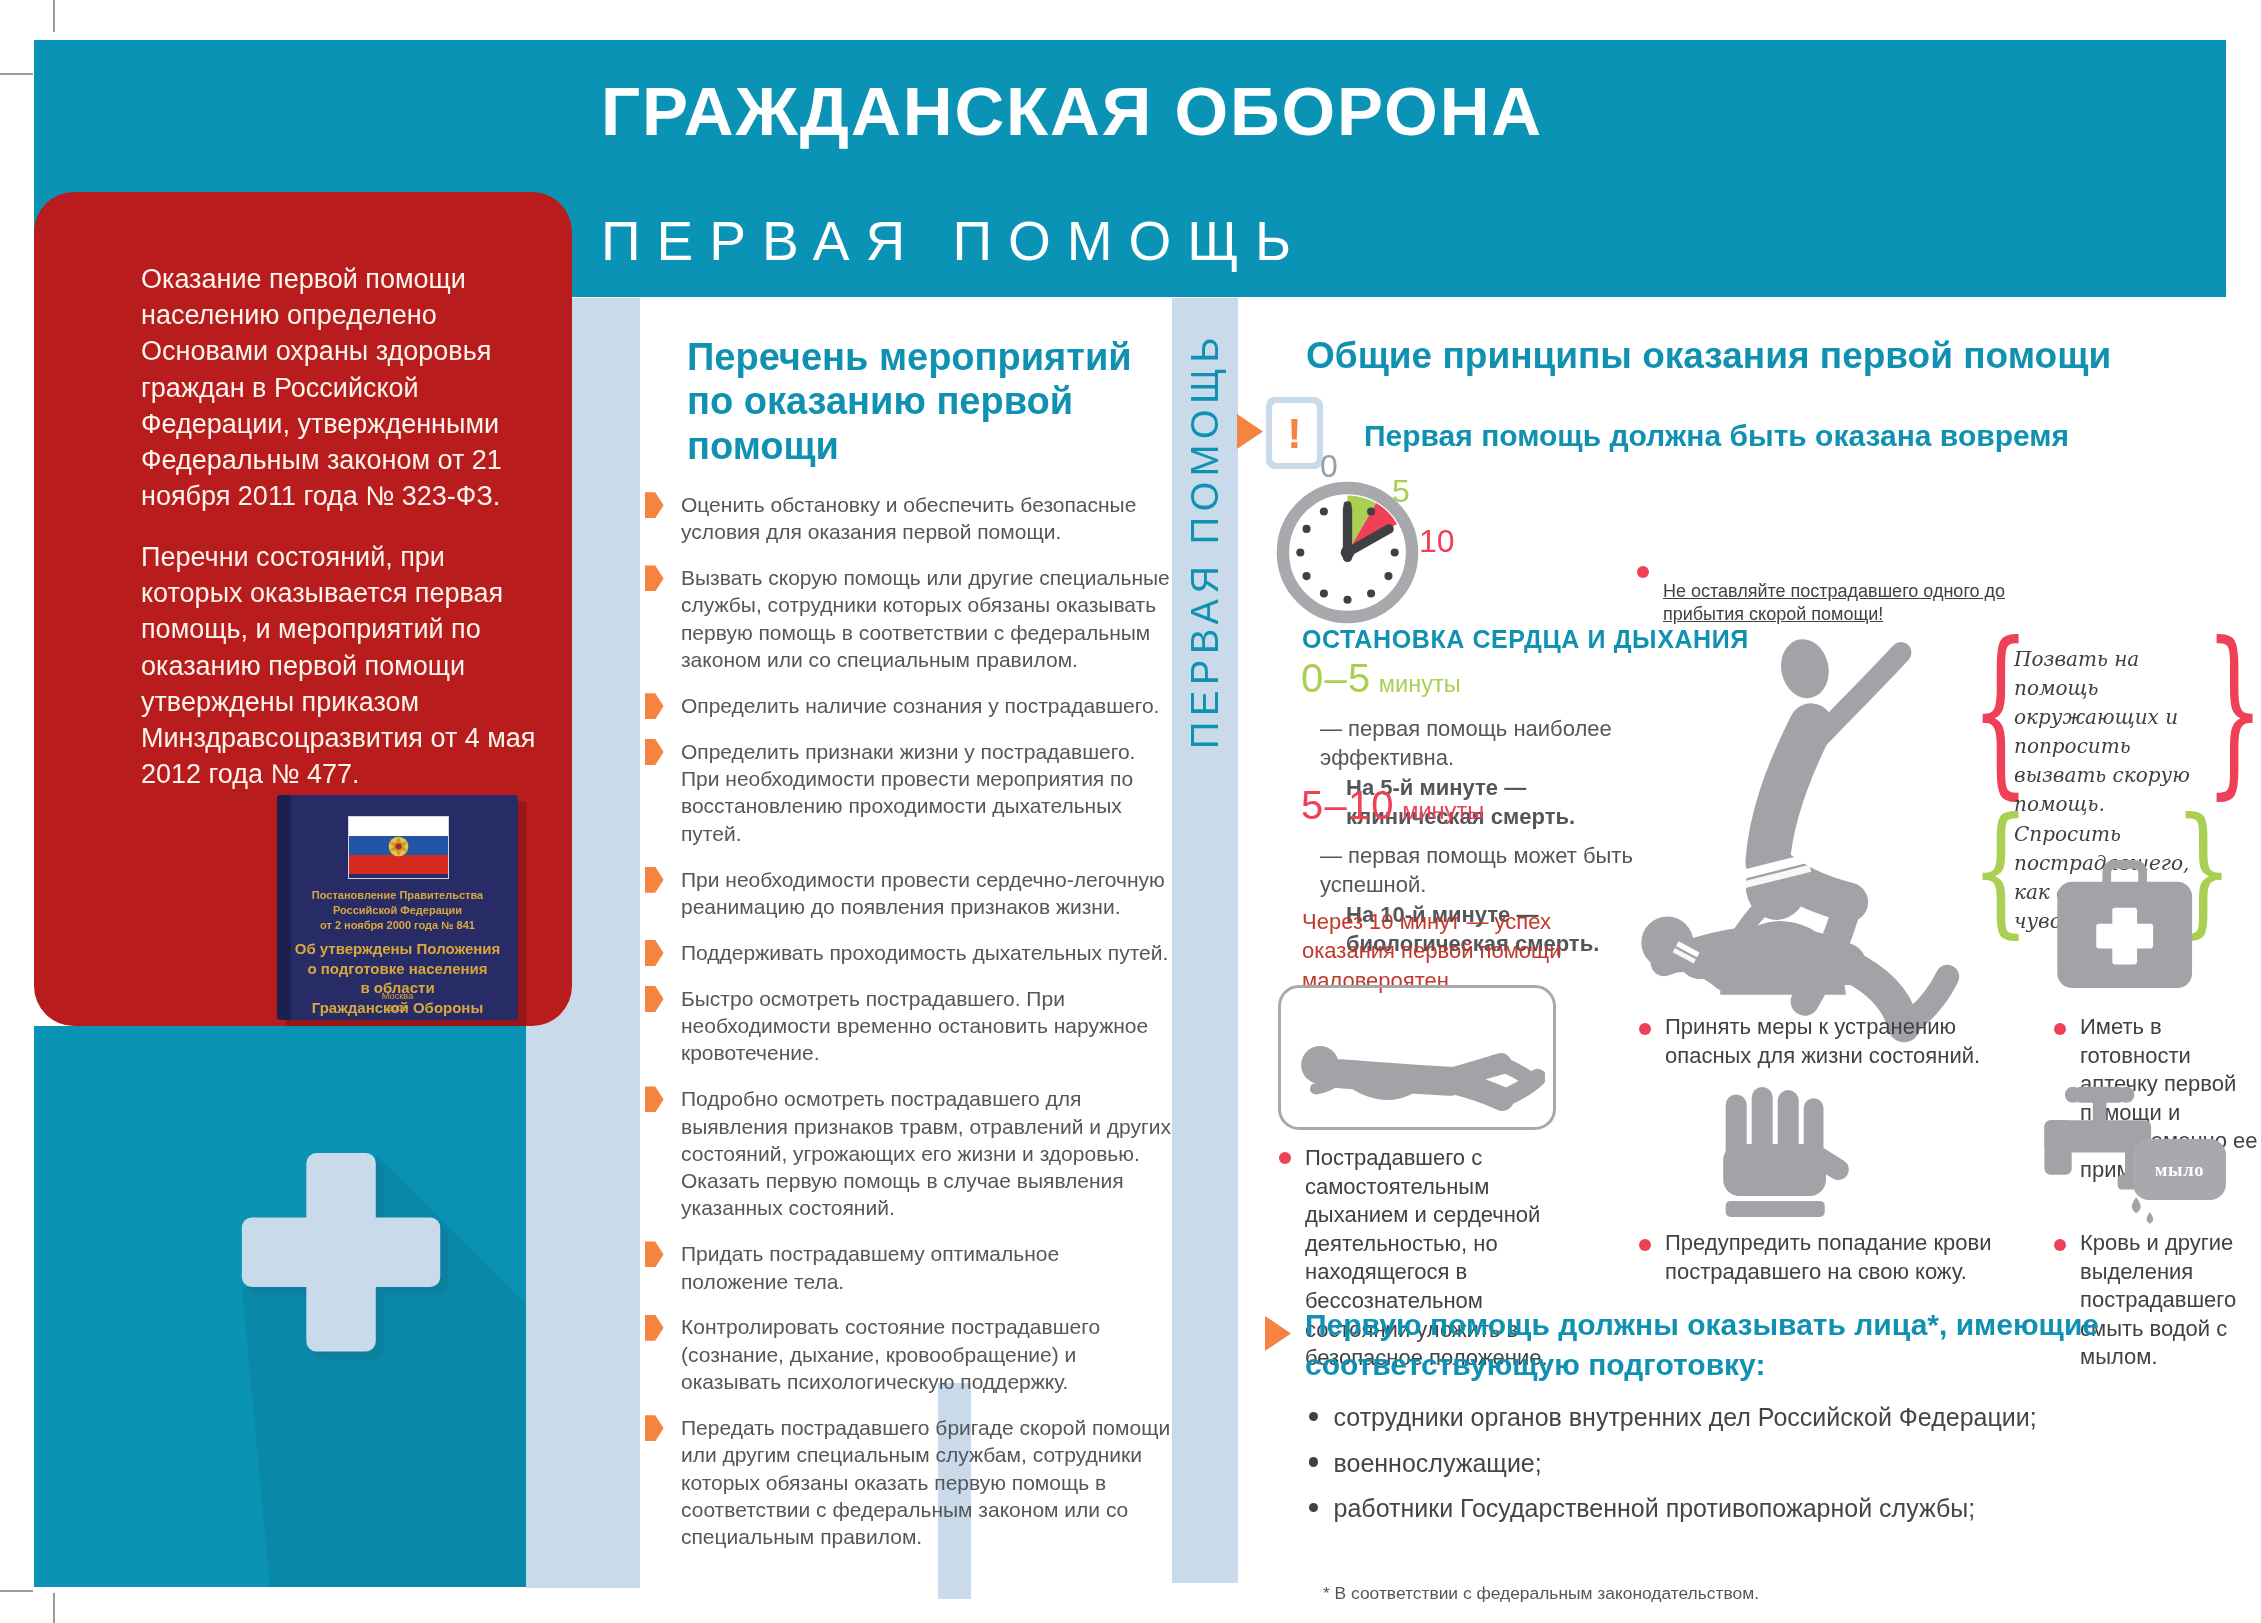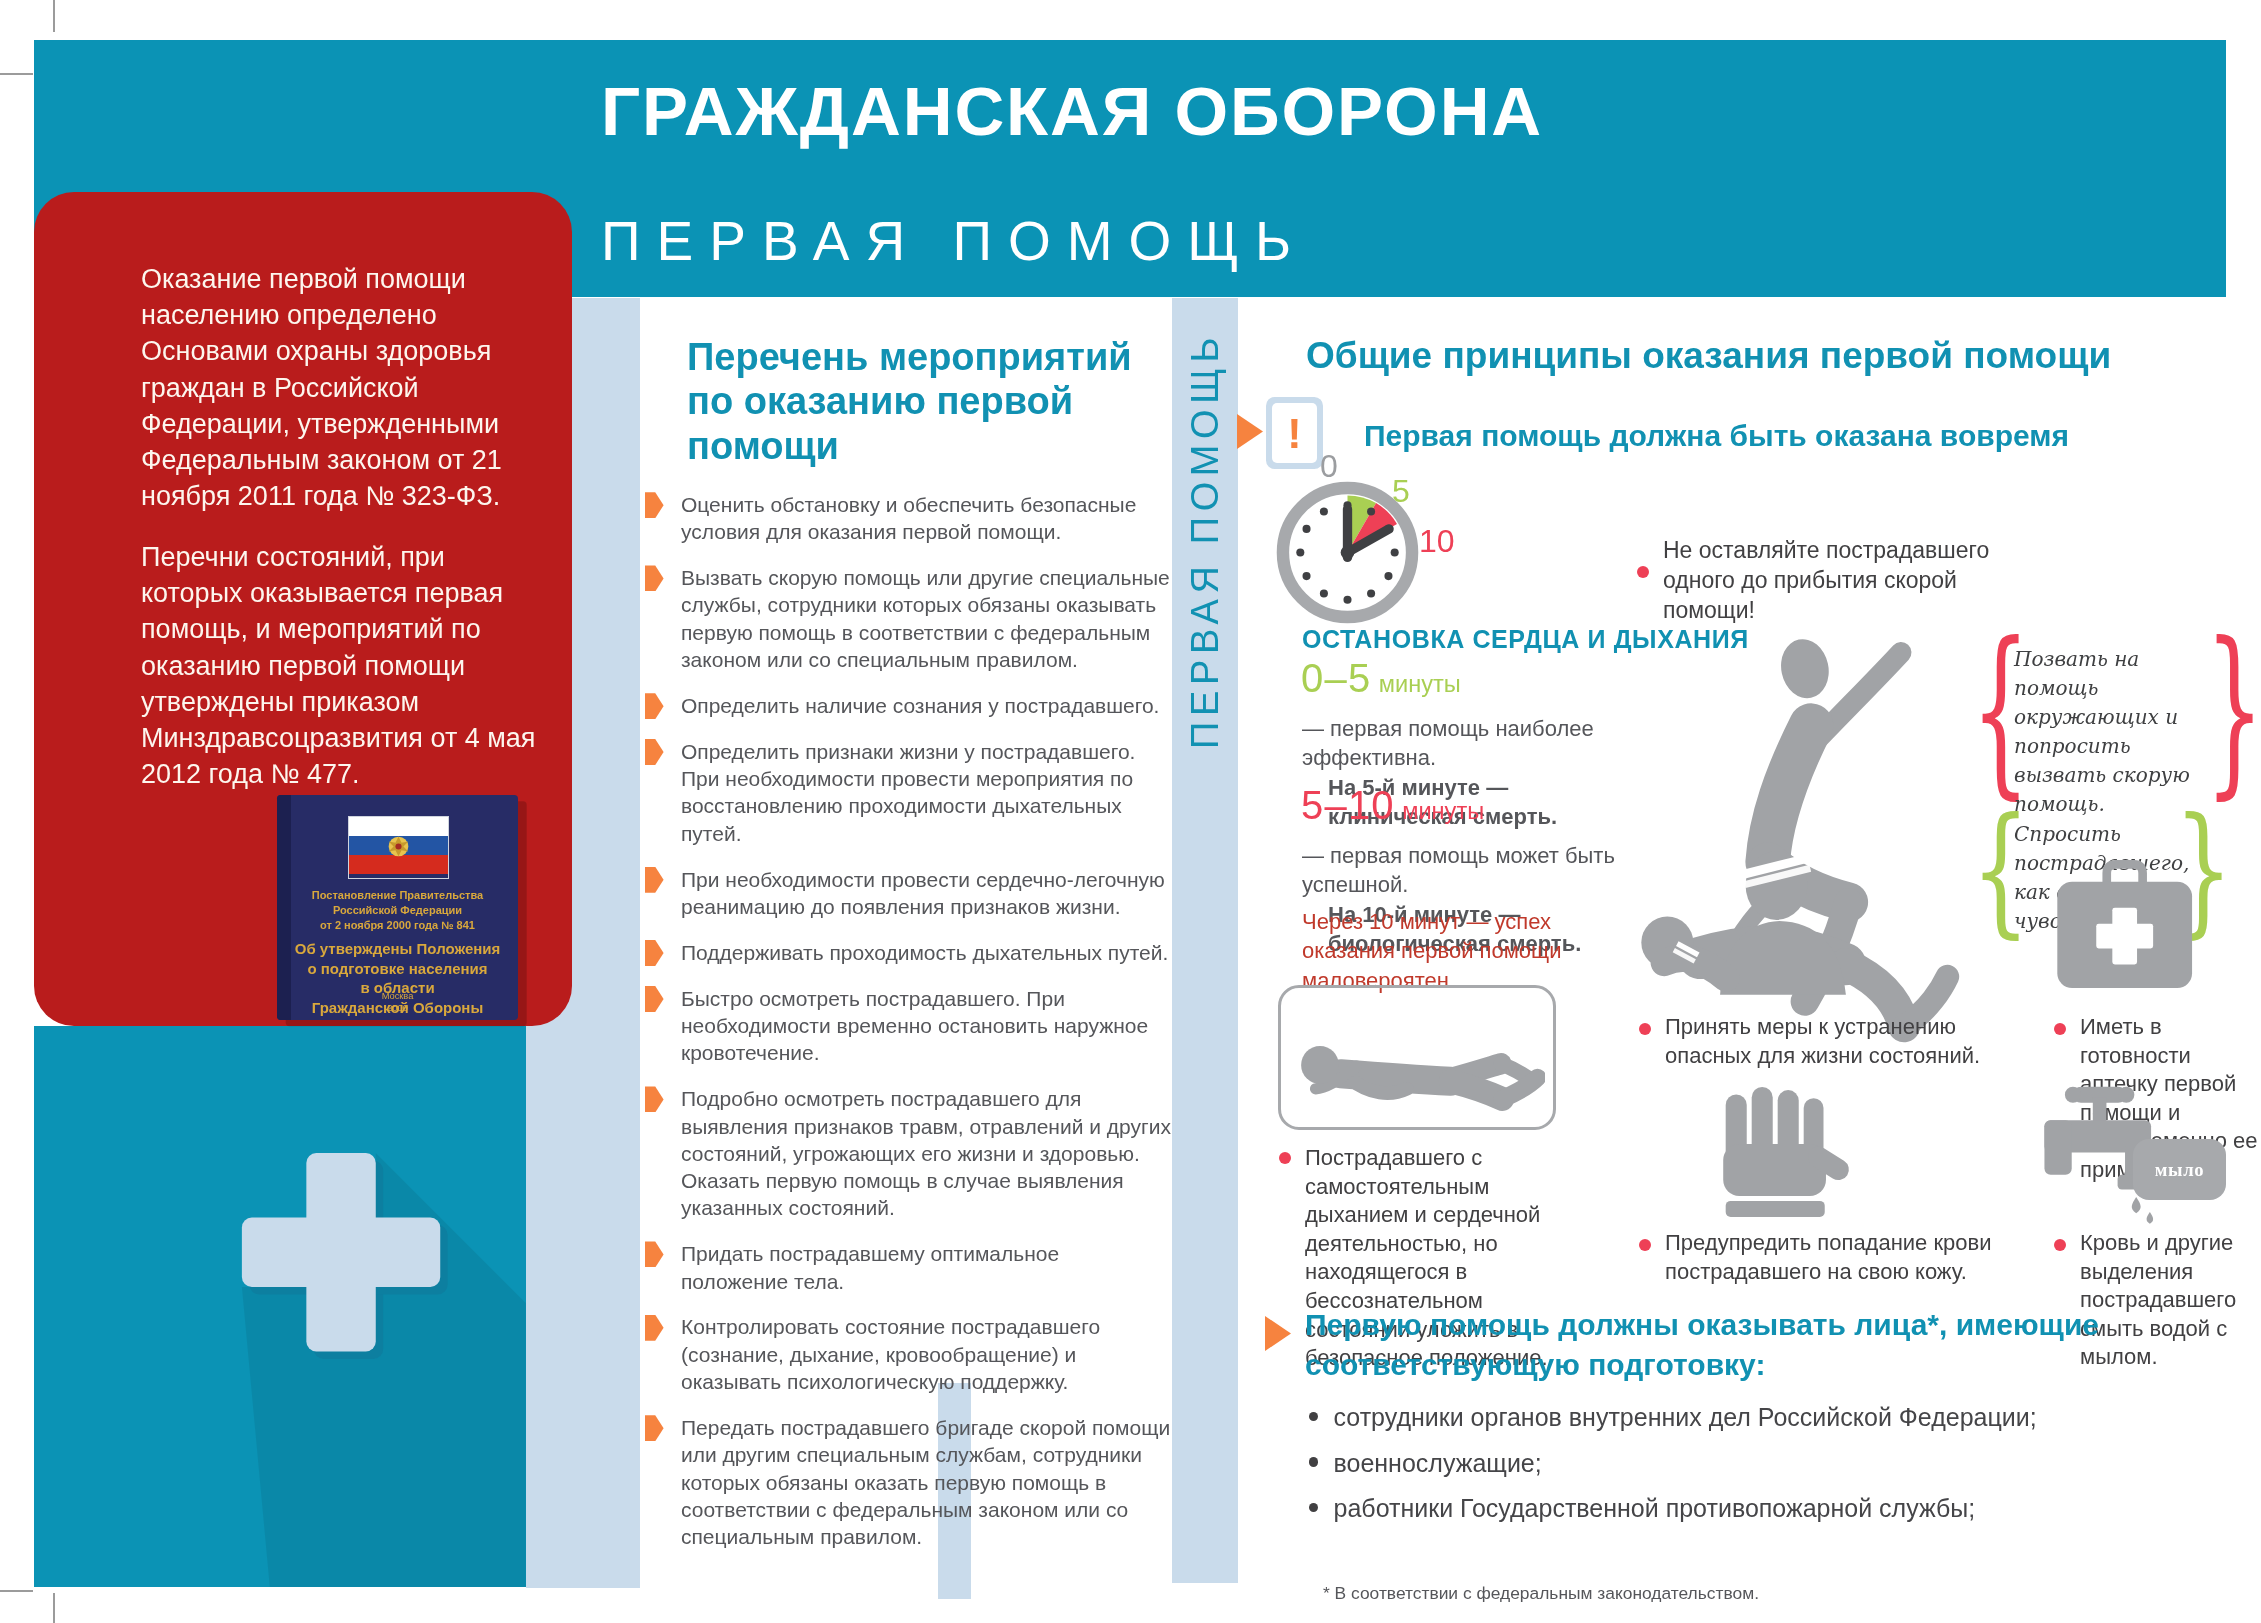--- a/index.html
+++ b/index.html
@@ -54,21 +54,21 @@
   #r-heading{position:absolute;left:1306px;top:335px;font-size:37px;font-weight:bold;color:#1191b2;white-space:nowrap;}
   #badge{position:absolute;left:1266px;top:397px;width:57px;height:72px;background:#c9dbeb;border-radius:8.7px;}
   #badge-inner{position:absolute;left:6.2px;top:6.2px;right:6.2px;bottom:6.2px;background:#ffffff;border-radius:5px;
       display:flex;align-items:center;justify-content:center;font-size:43px;font-weight:bold;color:#f6833f;}
   #r-sub{position:absolute;left:1364px;top:419px;font-size:30px;font-weight:bold;color:#1191b2;white-space:nowrap;}
 
   .clock-label{position:absolute;font-size:32px;font-weight:300;}
   #cardiac-title{position:absolute;left:1302px;top:625px;font-size:25px;font-weight:bold;color:#1191b2;letter-spacing:0.6px;white-space:nowrap;}
   .range-big{font-size:40px;font-weight:300;letter-spacing:1.2px;}
   .range-unit{font-size:23.6px;margin-left:7.4px;}
-  .pline{font-size:22px;line-height:1.33;color:#55565a;}
+  .pline{font-size:22px;line-height:1.33;color:#55565a;margin-left:18px;}
   .pline .b{font-weight:bold;}
   #warning{position:absolute;left:1302px;top:907px;width:310px;font-size:22px;line-height:1.33;color:#c0392b;}
 
   #panel{position:absolute;left:1278px;top:985px;width:272px;height:139px;border:3.7px solid #a7a9ac;border-radius:21px;}
   .rdot{position:absolute;width:12.4px;height:12.4px;border-radius:50%;background:#ee4056;}
   .note{position:absolute;font-size:22px;line-height:1.3;color:#414042;}
 
   .brace{position:absolute;font-family:"DejaVu Serif","Liberation Serif",serif;color:#ee4056;font-size:93px;line-height:1;transform-origin:top center;}
   .brace.green{color:#a9cf53;}
   .btext{position:absolute;font-family:"DejaVu Serif","Liberation Serif",serif;font-style:italic;font-size:20px;line-height:1.45;color:#3f4042;}
@@ -264,21 +264,21 @@
         <path d="M270,84 C310,94 335,104 352,112" stroke-width="38"></path>
         <path d="M352,112 C380,100 398,88 408,78" stroke-width="28"></path>
       </g>
       <circle cx="62" cy="58" r="30" fill="#a1a3a6"></circle>
     </svg>
   </div>
   <span class="rdot" style="left:1279px;top:1152px;"></span>
   <div class="note" style="left:1305px;top:1144px;width:270px;">Пострадавшего с самостоятельным дыханием и сердечной деятельностью, но находящегося в бессознательном состоянии уложить в безопасное положение.</div>
 
   <span class="rdot" style="left:1637px;top:566px;"></span>
-  <div class="note" style="left:1663px;top:536px;width:385px;font-size:23px;">Не оставляйте пострадавшего одного до прибытия скорой помощи!</div>
+  <div class="note" style="left:1663px;top:580px;width:385px;font-size:18px;text-decoration:underline;">Не оставляйте пострадавшего одного до прибытия скорой помощи!</div>
 
   <svg class="abs" style="left:1619px;top:614px;" width="347" height="434" viewBox="0 0 560 700">
     <g stroke="#a1a3a6" stroke-linecap="round" fill="none">
       <path d="M322,200 C370,150 420,100 455,62" stroke-width="34"></path>
       <path d="M310,180 C270,260 245,330 240,400" stroke-width="72"></path>
       <path d="M240,400 C280,435 330,455 370,465" stroke-width="64"></path>
       <path d="M370,465 C350,540 320,590 300,625" stroke-width="46"></path>
       <path d="M180,545 C210,490 240,460 268,445" stroke-width="28"></path>
       <path d="M130,555 C230,525 300,535 365,565" stroke-width="68"></path>
       <path d="M365,565 C420,590 450,625 460,665" stroke-width="52"></path>

